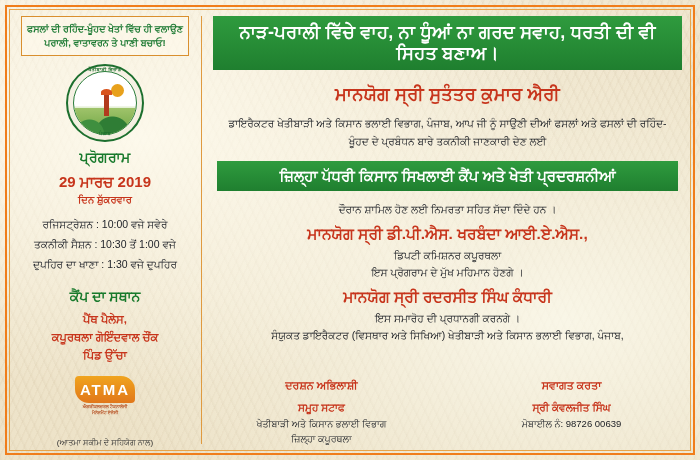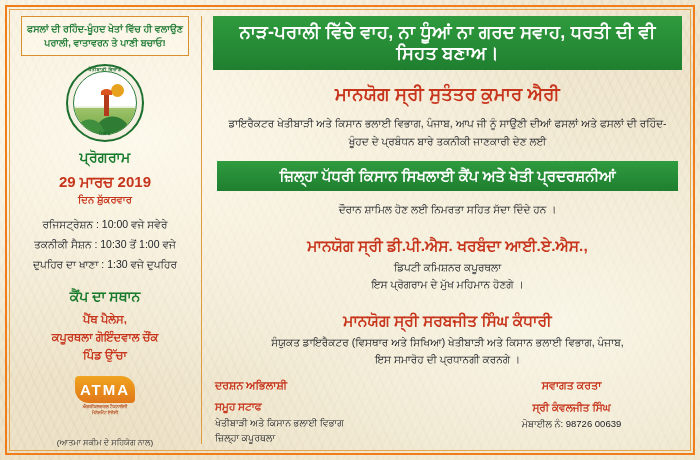--- a/index.html
+++ b/index.html
@@ -255,38 +255,38 @@
   }
   .inv-line {
     color: #1a1d23;
     font-size: 10.5px;
     margin-top: 12px;
   }
   .name-mid {
     color: #c7351c;
     font-weight: bold;
     font-size: 15.5px;
-    margin-top: 20px;
+    margin-top: 8px;
     line-height: 1.35;
   }
   .sub-line {
     color: #1a1d23;
     font-size: 10.5px;
     margin-top: 4px;
   }
   .footer {
     position: absolute;
     left: 0; right: 0; bottom: 0;
     display: flex;
     justify-content: space-between;
     padding: 0 10px 2px 10px;
     box-sizing: border-box;
   }
   .foot-col { width: 46%; }
-  .foot-col.left { text-align: left; font-family: Liberation Serif, serif; }
+  .foot-col.left { text-align: center; }
   .foot-col.right { text-align: center; }
   .foot-title {
     color: #c7351c;
     font-weight: bold;
     font-size: 11px;
     margin-bottom: 5px;
   }
   .foot-line {
     color: #1a1d23;
     font-size: 9.5px;
@@ -350,23 +350,23 @@
 
     <div class="right-col">
       <div class="banner">ਨਾੜ-ਪਰਾਲੀ ਵਿੱਚੇ ਵਾਹ, ਨਾ ਧੂੰਆਂ ਨਾ ਗਰਦ ਸਵਾਹ, ਧਰਤੀ ਦੀ ਵੀ ਸਿਹਤ ਬਣਾਅ।</div>
       <div class="name-big">ਮਾਨਯੋਗ ਸ੍ਰੀ ਸੁਤੰਤਰ ਕੁਮਾਰ ਐਰੀ</div>
       <div class="para">ਡਾਇਰੈਕਟਰ ਖੇਤੀਬਾੜੀ ਅਤੇ ਕਿਸਾਨ ਭਲਾਈ ਵਿਭਾਗ, ਪੰਜਾਬ, ਆਪ ਜੀ ਨੂੰ ਸਾਉਣੀ ਦੀਆਂ ਫਸਲਾਂ ਅਤੇ ਫਸਲਾਂ ਦੀ ਰਹਿੰਦ-ਖੂੰਹਦ ਦੇ ਪ੍ਰਬੰਧਨ ਬਾਰੇ ਤਕਨੀਕੀ ਜਾਣਕਾਰੀ ਦੇਣ ਲਈ</div>
       <div class="banner2">ਜ਼ਿਲ੍ਹਾ ਪੱਧਰੀ ਕਿਸਾਨ ਸਿਖਲਾਈ ਕੈਂਪ ਅਤੇ ਖੇਤੀ ਪ੍ਰਦਰਸ਼ਨੀਆਂ</div>
       <div class="inv-line">ਦੌਰਾਨ ਸ਼ਾਮਿਲ ਹੋਣ ਲਈ ਨਿਮਰਤਾ ਸਹਿਤ ਸੱਦਾ ਦਿੰਦੇ ਹਨ ।</div>
       <div class="name-mid">ਮਾਨਯੋਗ ਸ੍ਰੀ ਡੀ.ਪੀ.ਐਸ. ਖਰਬੰਦਾ ਆਈ.ਏ.ਐਸ.,</div>
       <div class="sub-line">ਡਿਪਟੀ ਕਮਿਸ਼ਨਰ ਕਪੂਰਥਲਾ</div>
       <div class="sub-line">ਇਸ ਪ੍ਰੋਗਰਾਮ ਦੇ ਮੁੱਖ ਮਹਿਮਾਨ ਹੋਣਗੇ ।</div>
-      <div class="name-mid">ਮਾਨਯੋਗ ਸ੍ਰੀ ਸਰਬਜੀਤ ਸਿੰਘ ਕੰਧਾਰੀ</div>
+      <div class="name-mid">ਮਾਨਯੋਗ ਸ੍ਰੀ ਰਦਰਸੀਤ ਸਿੰਘ ਕੰਧਾਰੀ</div>
+      <div class="sub-line">ਇਸ ਸਮਾਰੋਹ ਦੀ ਪ੍ਰਧਾਨਗੀ ਕਰਨਗੇ ।</div>
       <div class="sub-line">ਸੰਯੁਕਤ ਡਾਇਰੈਕਟਰ (ਵਿਸਥਾਰ ਅਤੇ ਸਿਖਿਆ) ਖੇਤੀਬਾੜੀ ਅਤੇ ਕਿਸਾਨ ਭਲਾਈ ਵਿਭਾਗ, ਪੰਜਾਬ,</div>
-      <div class="sub-line">ਇਸ ਸਮਾਰੋਹ ਦੀ ਪ੍ਰਧਾਨਗੀ ਕਰਨਗੇ ।</div>
 
       <div class="footer">
         <div class="foot-col left">
           <div class="foot-title">ਦਰਸ਼ਨ ਅਭਿਲਾਸ਼ੀ</div>
           <div class="foot-name">ਸਮੂਹ ਸਟਾਫ</div>
           <div class="foot-line">ਖੇਤੀਬਾੜੀ ਅਤੇ ਕਿਸਾਨ ਭਲਾਈ ਵਿਭਾਗ</div>
           <div class="foot-line">ਜ਼ਿਲ੍ਹਾ ਕਪੂਰਥਲਾ</div>
         </div>
         <div class="foot-col right">
           <div class="foot-title">ਸਵਾਗਤ ਕਰਤਾ</div>

